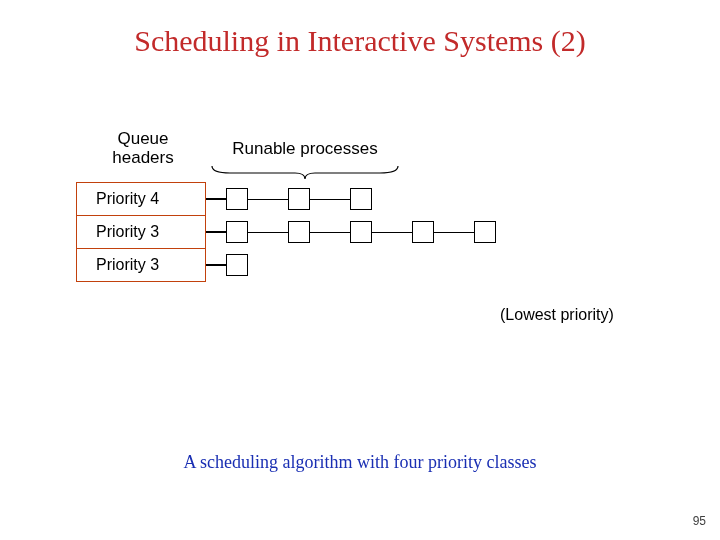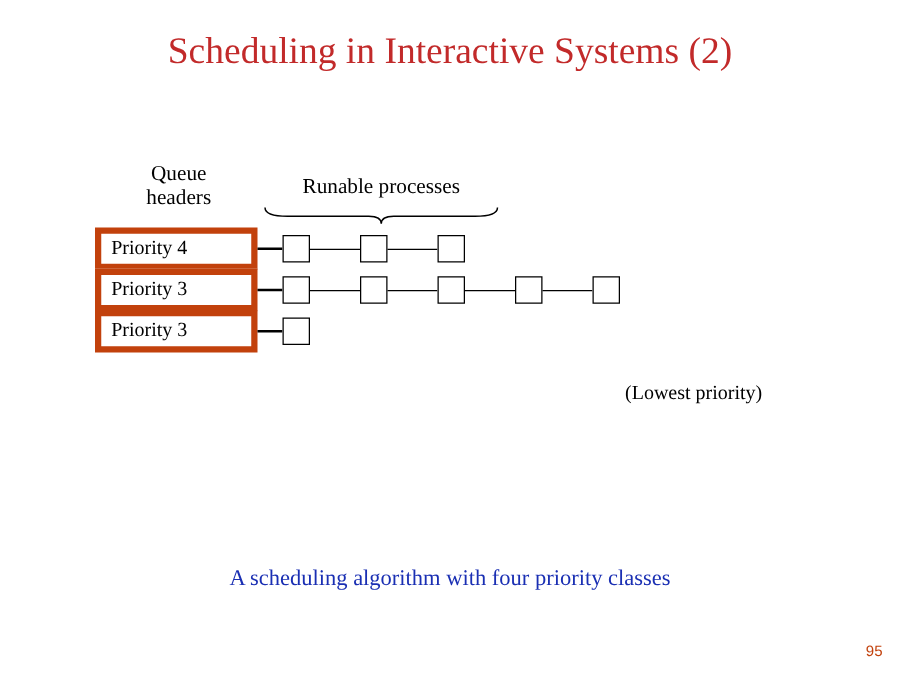--- a/index.html
+++ b/index.html
@@ -17,21 +17,21 @@
     color: #c22a2a;
     padding-top: 24px;
     font-weight: normal;
   }
   .diagram {
     position: absolute;
     left: 50px;
     top: 130px;
     width: 620px;
     height: 240px;
-    font-family: Liberation Serif, serif;
+    font-family: Liberation Sans, sans-serif;
     color: #000;
   }
   .label {
     position: absolute;
     font-size: 17px;
     line-height: 1.1;
   }
   .queue-headers-label {
     top: 0px;
     left: 48px;
@@ -55,26 +55,26 @@
   .brace svg { width: 100%; height: 100%; }
   
   .queue-stack {
     position: absolute;
     left: 26px;
     top: 52px;
   }
   .queue-cell {
     width: 130px;
     height: 34px;
-    border: 5px solid #c2410c;
+    border: 1px solid #c2410c;
     background: #fff;
     margin-top: -1px;
     display: flex;
     align-items: center;
-    padding-left: 8px;
+    padding-left: 19px;
     font-size: 16px;
   }
   .queue-cell:first-child { margin-top: 0; }
   
   .proc-box {
     position: absolute;
     width: 22px;
     height: 22px;
     border: 1px solid #000;
     background: #fff;
@@ -103,21 +103,21 @@
     text-align: center;
     font-size: 18px;
     color: #1a2fb3;
   }
   .page-number {
     position: absolute;
     right: 14px;
     bottom: 12px;
     font-size: 12px;
     font-family: Arial, sans-serif;
-    color: #c2410c;
+    color: #404040;
   }
 </style>
 </head>
 <body>
 
 <h1 class="slide-title">Scheduling in Interactive Systems (2)</h1>
 
 <div class="diagram">
 
   <div class="label queue-headers-label" style="white-space:pre-line">Queue

